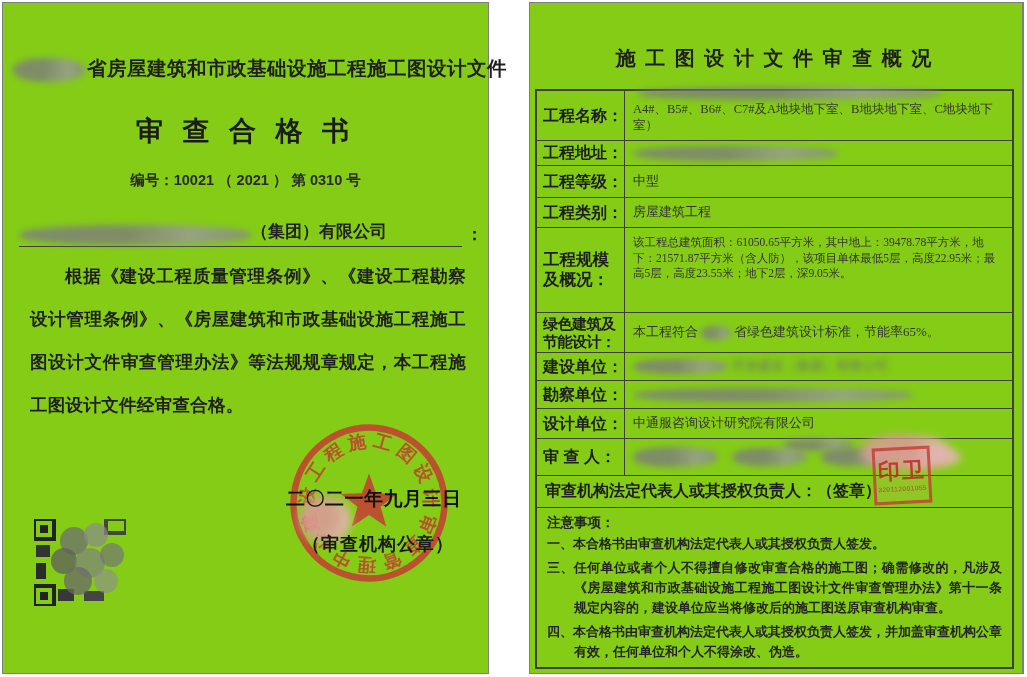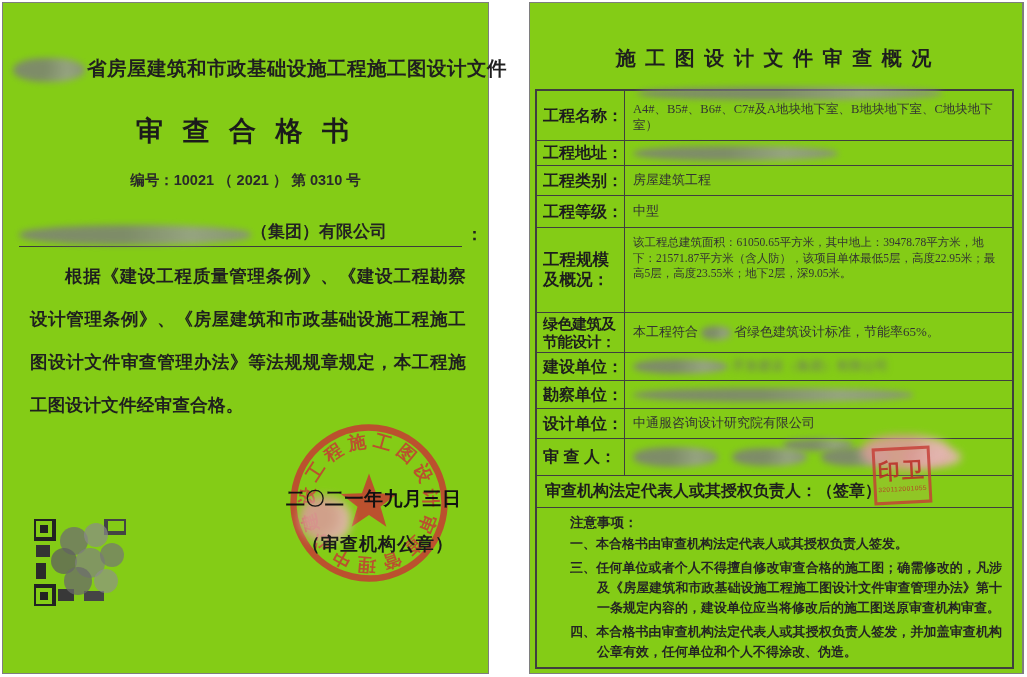--- a/index.html
+++ b/index.html
@@ -98,21 +98,21 @@
   .rp-title {
     position: absolute; left: 5px; top: 42px; width: 479px;
     text-align: center; font-size: 20px; font-weight: bold;
     letter-spacing: 2px; color: #1e1e1e; white-space: nowrap;
   }
   .rp-table {
     position: absolute; left: 5px; top: 86px; width: 479px; height: 580px;
     border: 2px solid #3f3f3f;
   }
   .rp-row { display: flex; border-bottom: 1.5px solid #3f3f3f; position: relative; }
-  .rp-row:last-child { border-bottom: none; margin-left: 23px; }
+  .rp-row:last-child { border-bottom: none; }
   .rp-label {
     width: 88px; flex: 0 0 88px; border-right: 1.5px solid #3f3f3f;
     display: flex; align-items: center; padding-left: 6px;
     font-size: 16px; font-weight: bold; color: #1d1d1d; line-height: 1.2;
   }
   .rp-label.small { font-size: 15px; letter-spacing: -.5px; }
   .rp-value {
     flex: 1 1 auto; display: flex; align-items: center; padding: 2px 8px;
     font-family: "Liberation Serif", serif;
     font-size: 13px; color: #333; line-height: 1.25; position: relative;
@@ -228,28 +228,28 @@
       </div>
     </div>
 
     <div class="rp-row r2">
       <div class="rp-label">工程地址：</div>
       <div class="rp-value">
         <span class="blob inline" style="width:205px; height:15px;"></span>
       </div>
     </div>
 
+    <div class="rp-row r4">
+      <div class="rp-label">工程等级：</div>
+      <div class="rp-value">中型</div>
+    </div>
+
     <div class="rp-row r3">
       <div class="rp-label">工程类别：</div>
       <div class="rp-value">房屋建筑工程</div>
-    </div>
-
-    <div class="rp-row r4">
-      <div class="rp-label">工程等级：</div>
-      <div class="rp-value">中型</div>
     </div>
 
     <div class="rp-row r5">
       <div class="rp-label" style="font-size:16.5px;">工程规模及概况：</div>
       <div class="rp-value top small">该工程总建筑面积：61050.65平方米，其中地上：39478.78平方米，地下：21571.87平方米（含人防），该项目单体最低5层，高度22.95米；最高5层，高度23.55米；地下2层，深9.05米。</div>
     </div>
 
     <div class="rp-row r6">
       <div class="rp-label small">绿色建筑及节能设计：</div>
       <div class="rp-value">

